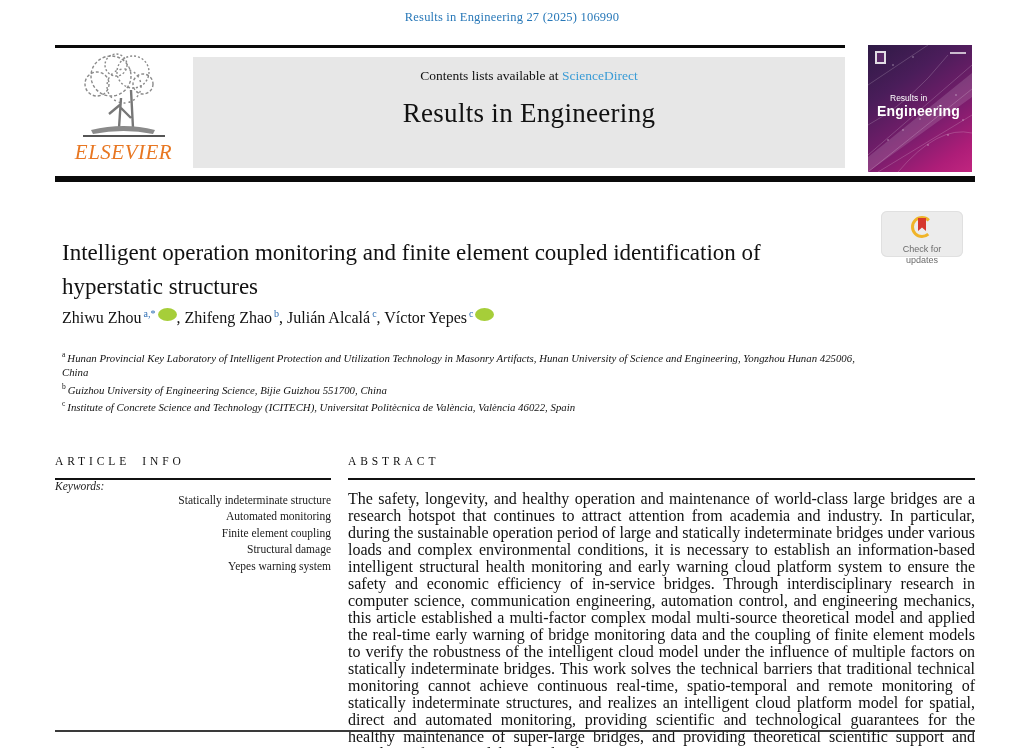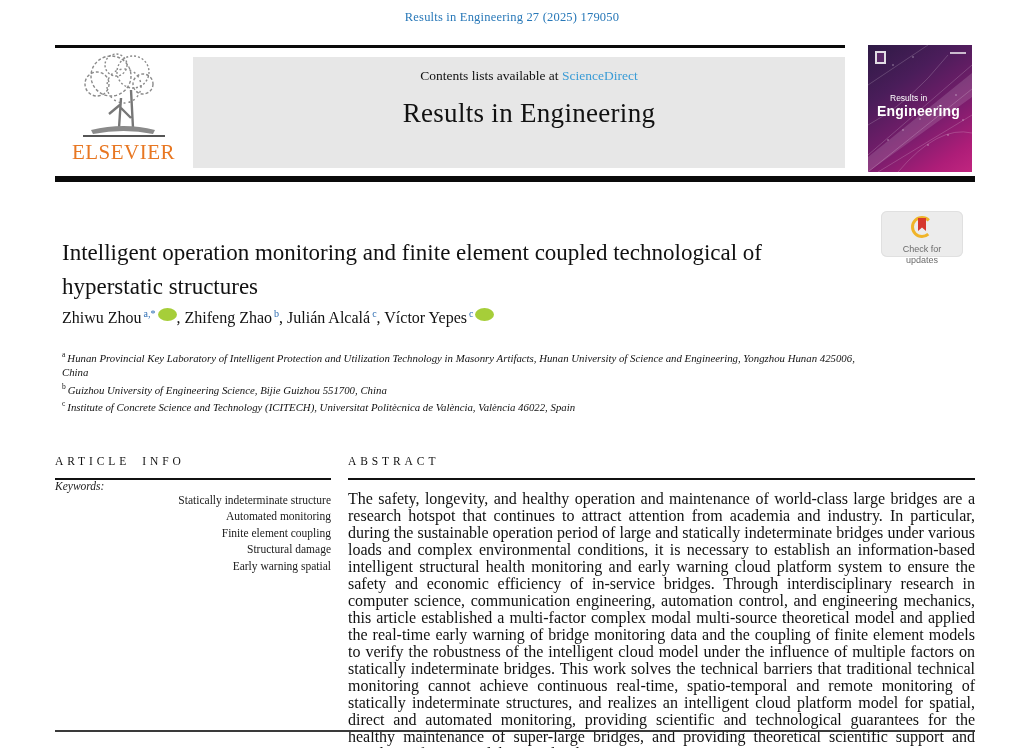--- a/index.html
+++ b/index.html
@@ -13,21 +13,21 @@
     font-size:12.5px; color:#2878b8; letter-spacing:.2px;
   }
   .toprule { position:absolute; left:55px; top:45px; width:790px; height:3px; background:#0a0a0a; }
   .thickrule { position:absolute; left:55px; top:176px; width:920px; height:6px; background:#0a0a0a; }
   .bottomrule { position:absolute; left:55px; top:730px; width:920px; height:2px; background:#3a3a3a; }
 
   .logo-block { position:absolute; left:57px; top:50px; width:133px; height:118px; text-align:center; }
   .logo-tree { display:block; margin:0 auto; }
   .elsevier-word {
     font-family:"Liberation Serif", serif; font-size:21px; color:#e87722;
-    letter-spacing:.5px; margin-top:-2px;
+    letter-spacing:.5px; margin-top:-2px;font-style:italic;
   }
 
   .graybox {
     position:absolute; left:193px; top:57px; width:652px; height:111px;
     background:#e7e7e7; text-align:center;padding-left:20px;
   }
   .contents-line { margin-top:11px; font-size:13.5px; color:#111; }
   .link-blue { color:#3b9cd6; }
   .journal-title { margin-top:14px; font-size:27px; color:#111; letter-spacing:.3px; }
   .homepage-line {
@@ -86,21 +86,21 @@
   .abs-col { position:absolute; left:348px; top:455px; width:627px; }
   .abs-text {
     margin-top:10px; font-size:16px; line-height:17px; text-align:justify; color:#111;
   }
 </style>
 </head>
 <body>
 
 <div class="page">
 
-  <div class="citation">Results in Engineering 27 (2025) 179050</div>
+  <div class="citation">Results in Engineering 27 (2025) 106990</div>
 
   <div class="toprule"></div>
 
   <div class="logo-block">
     <svg class="logo-tree" width="110" height="92" viewBox="0 0 110 92">
       <g fill="none" stroke="#8a8a8a" stroke-width="1.4">
         <circle cx="42" cy="26" r="20" stroke-dasharray="3 2"></circle>
         <circle cx="64" cy="22" r="16" stroke-dasharray="2 2"></circle>
         <circle cx="28" cy="34" r="12" stroke-dasharray="3 2"></circle>
         <circle cx="55" cy="36" r="17" stroke-dasharray="2 3"></circle>
@@ -148,21 +148,21 @@
       </g>
     </svg>
     <div class="cover-logo"></div>
     <div class="cover-topright"></div>
     <div class="cover-small">Results in</div>
     <div class="cover-big">Engineering</div>
   </div>
 
   <div class="thickrule"></div>
 
-  <div class="article-title">Intelligent operation monitoring and finite element coupled technological of hyperstatic structures</div>
+  <div class="article-title">Intelligent operation monitoring and finite element coupled identification of hyperstatic structures</div>
 
   <div class="check-badge">
     <svg width="26" height="26" viewBox="0 0 26 26" style="margin-top:3px">
       <circle cx="13" cy="13" r="9.5" fill="none" stroke="#f0b429" stroke-width="3" stroke-dasharray="44 16" stroke-dashoffset="-8"></circle>
       <path d="M9 4 h8 v13 l-4 -3.4 -4 3.4 z" fill="#d5382e"></path>
     </svg>
     <div class="txt">Check for</div>
     <div class="txt">updates</div>
   </div>
 
@@ -177,21 +177,21 @@
   </div>
 
   <div class="info-col">
     <div class="col-heading">ARTICLE INFO</div>
     <div class="col-rule"></div>
     <div class="kw-label">Keywords:</div>
     <div class="kw-line">Statically indeterminate structure</div>
     <div class="kw-line">Automated monitoring</div>
     <div class="kw-line">Finite element coupling</div>
     <div class="kw-line">Structural damage</div>
-    <div class="kw-line">Early warning spatial</div>
+    <div class="kw-line">Yepes warning system</div>
   </div>
 
   <div class="abs-col">
     <div class="col-heading">ABSTRACT</div>
     <div class="col-rule"></div>
     <div class="abs-text">The safety, longevity, and healthy operation and maintenance of world-class large bridges are a research hotspot that continues to attract attention from academia and industry. In particular, during the sustainable operation period of large and statically indeterminate bridges under various loads and complex environmental conditions, it is necessary to establish an information-based intelligent structural health monitoring and early warning cloud platform system to ensure the safety and economic efficiency of in-service bridges. Through interdisciplinary research in computer science, communication engineering, automation control, and engineering mechanics, this article established a multi-factor complex modal multi-source theoretical model and applied the real-time early warning of bridge monitoring data and the coupling of finite element models to verify the robustness of the intelligent cloud model under the influence of multiple factors on statically indeterminate bridges. This work solves the technical barriers that traditional technical monitoring cannot achieve continuous real-time, spatio-temporal and remote monitoring of statically indeterminate structures, and realizes an intelligent cloud platform model for spatial, direct and automated monitoring, providing scientific and technological guarantees for the healthy maintenance of super-large bridges, and providing theoretical scientific support and paradigms for saving labour and reducing maintenance costs.</div>
   </div>
 
   <div class="bottomrule"></div>
 

